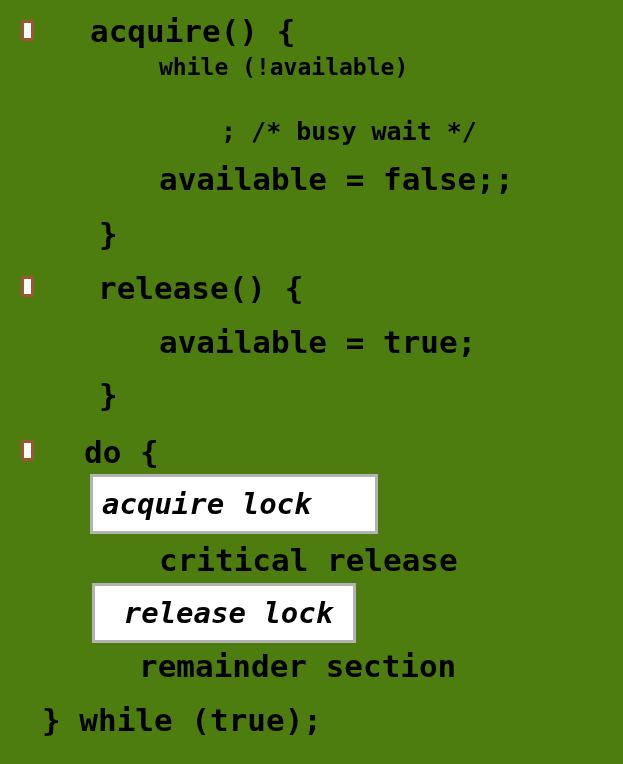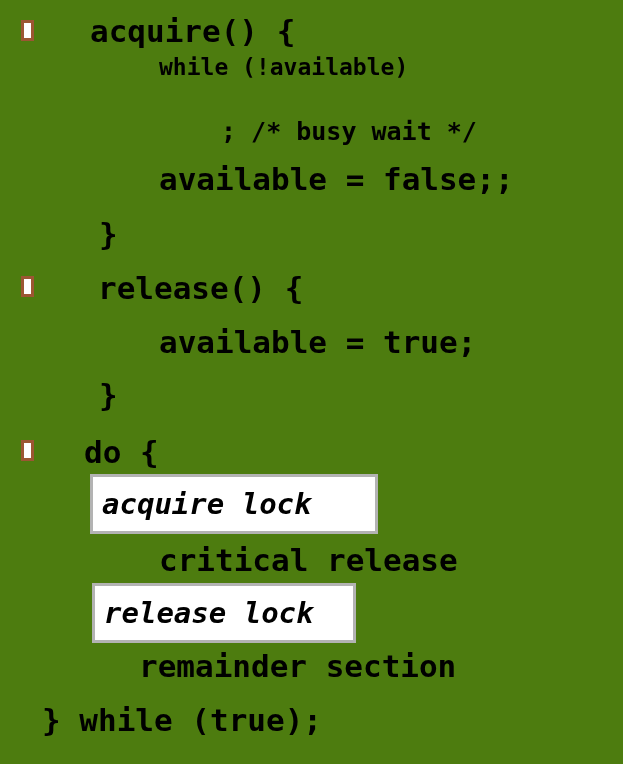--- a/index.html
+++ b/index.html
@@ -80,21 +80,21 @@
   <div class="line" style="left:99px;  top:377px; font-size:31px;">}</div>
 
   <div class="line" style="left:84px;  top:434px; font-size:31px;">do {</div>
 
   <div class="boxed" style="left:90px; top:474px; width:288px; height:60px;">
     <span class="boxed-text" style="font-size:29px;">acquire lock</span>
   </div>
 
   <div class="line" style="left:159px; top:542px; font-size:31px;">critical release</div>
 
-  <div class="boxed" style="left:92px; top:583px; width:264px; height:60px;">
+  <div class="boxed" style="left:92px; top:583px; width:264px; height:60px;justify-content:center;">
     <span class="boxed-text" style="font-size:29px;">release lock</span>
   </div>
 
   <div class="line" style="left:139px; top:648px; font-size:31px;">remainder section</div>
 
   <div class="line" style="left:42px;  top:702px; font-size:31px;">} while (true);</div>
 
 </div>
 
 </body></html>

